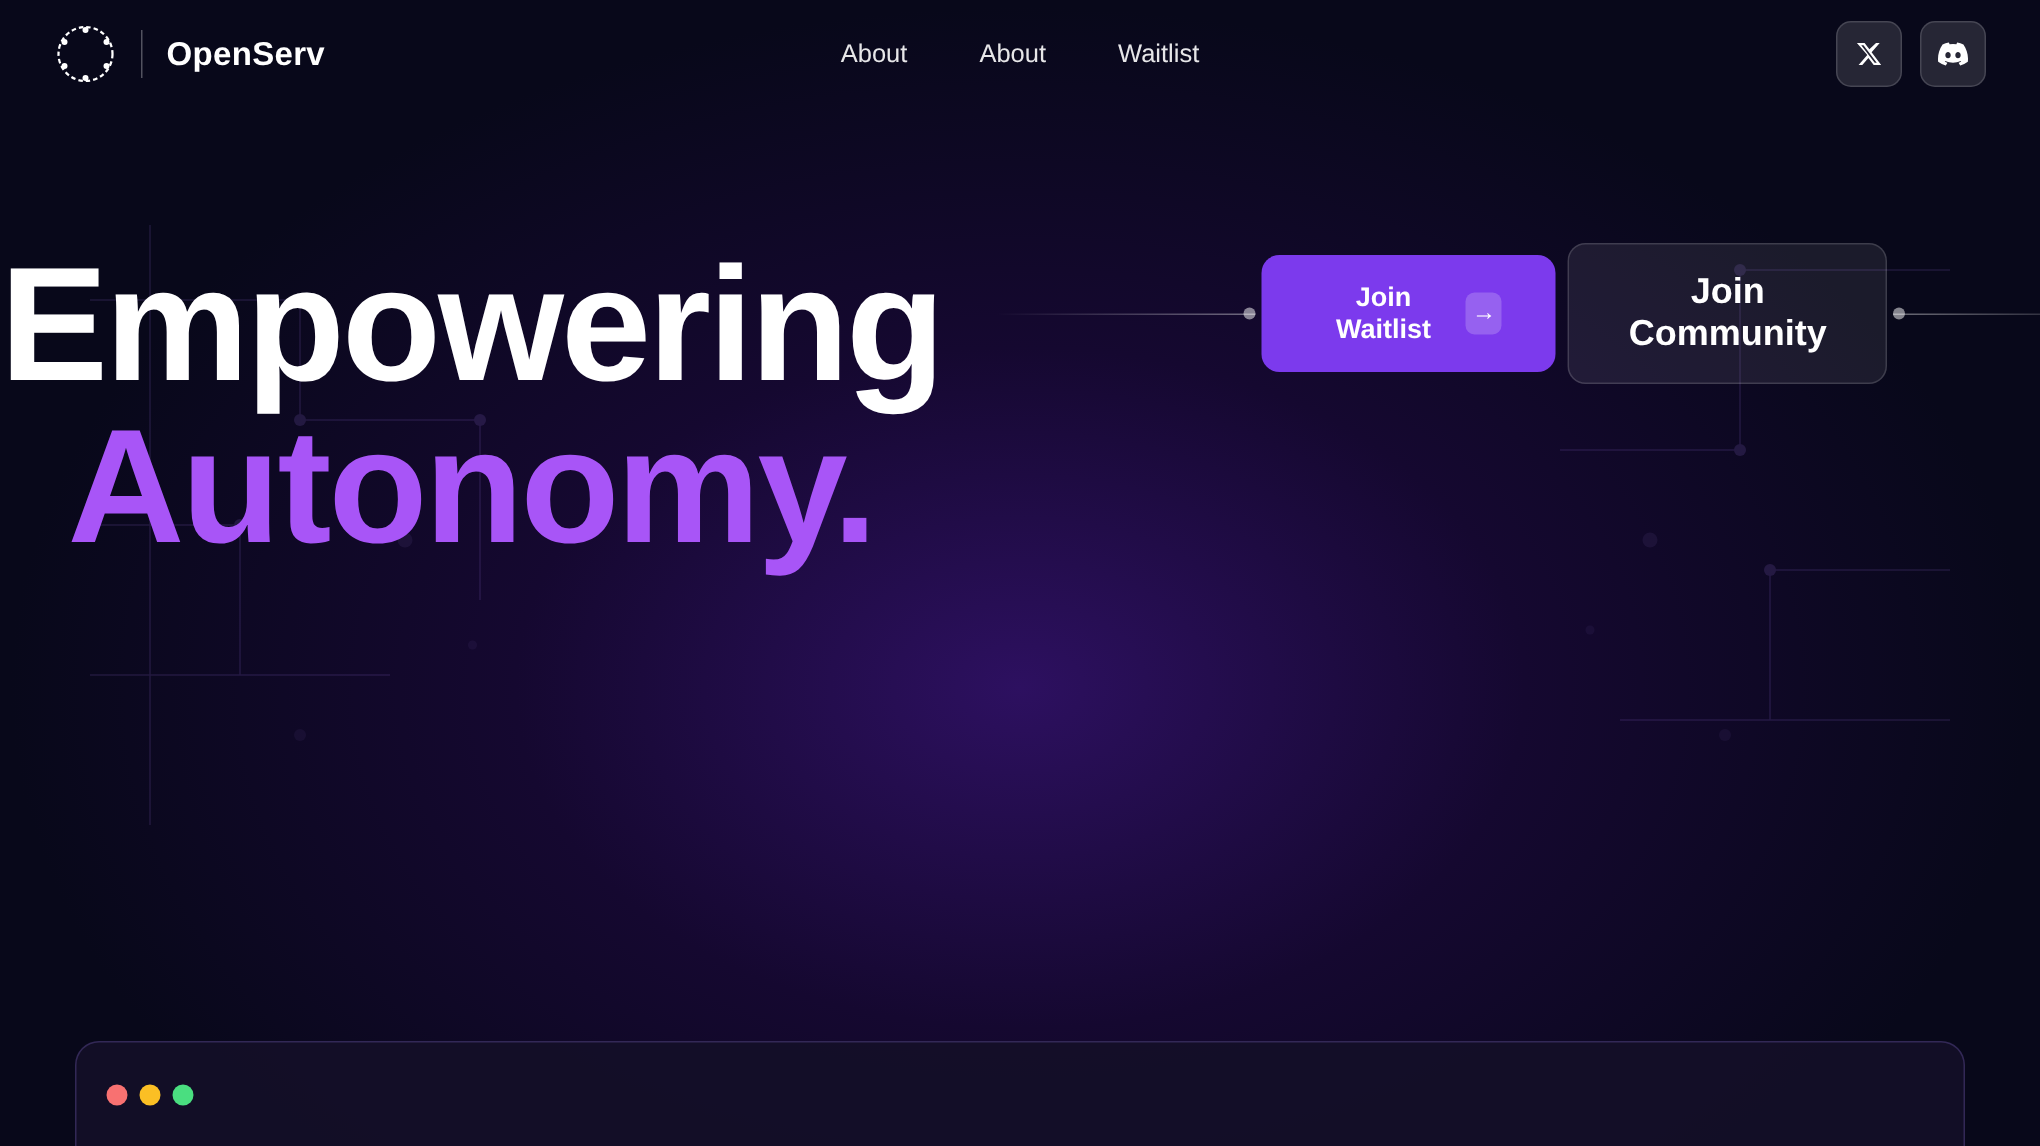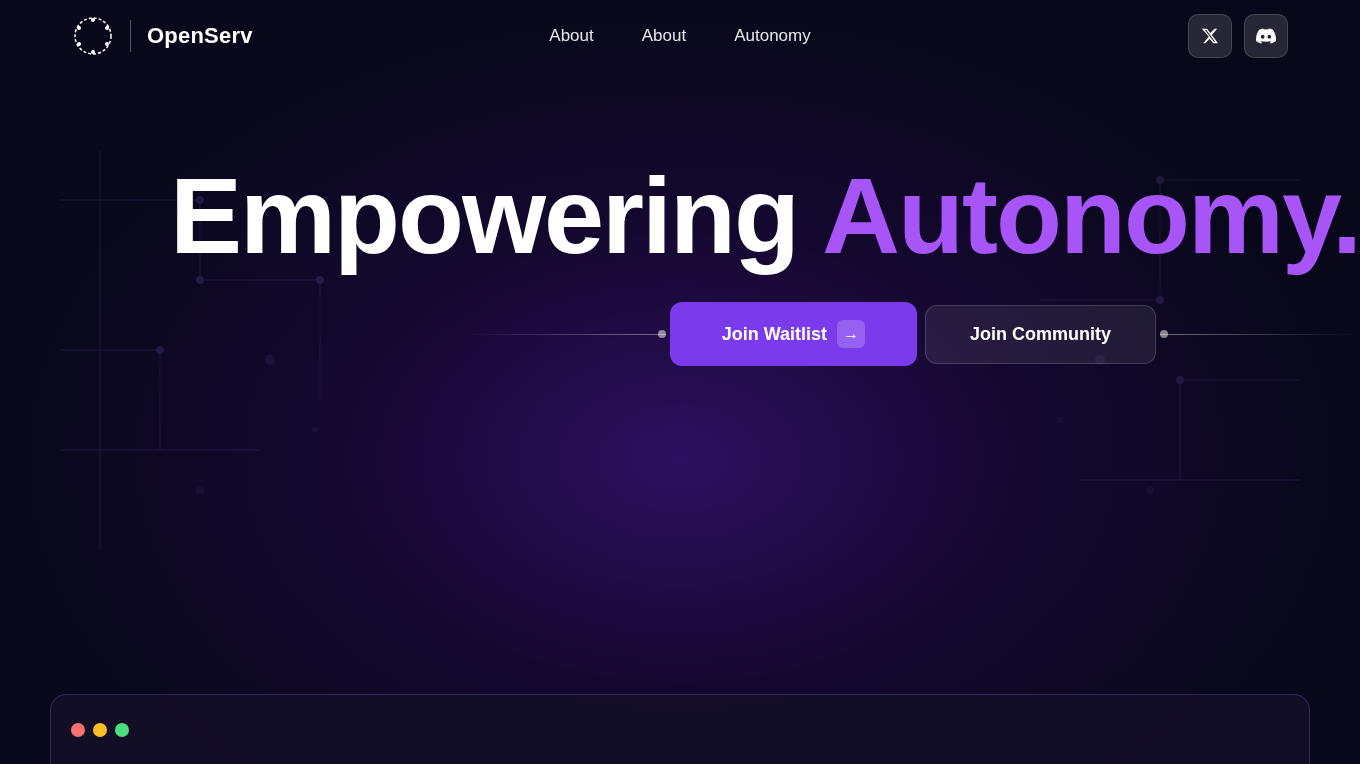--- a/index.html
+++ b/index.html
@@ -34,21 +34,21 @@
       overflow: hidden;
     }
 
     
     nav {
       position: relative;
       z-index: 10;
       display: flex;
       align-items: center;
       justify-content: space-between;
-      padding: 0 72px;
+      padding: 0 36px;
       height: 72px;
     }
 
     .nav-left {
       display: flex;
       align-items: center;
       gap: 16px;
     }
 
     .logo-icon {
@@ -103,24 +103,24 @@
       cursor: pointer;
       color: #fff;
       font-size: 18px;
     }
 
     
     .hero {
       position: relative;
       z-index: 5;
       display: flex;
-      flex-direction: column;
-      align-items: flex-end;
+      align-items: flex-start;
       text-align: center;
       padding-top: 90px;
+      gap: 36px;
     }
 
     .hero-title {
       font-size: 108px;
       font-weight: 800;
       line-height: 1.0;
       letter-spacing: -2px;
       margin-bottom: 32px;
     }
 
@@ -183,21 +183,21 @@
       width: 8px;
       height: 8px;
       border-radius: 50%;
       background: rgba(255,255,255,0.5);
     }
 
     .btn-waitlist {
       display: flex;
       align-items: center;
       gap: 10px;
-      padding: 18px 52px;
+      padding: 18px 36px;
       background: #7c3aed;
       border: none;
       border-radius: 12px;
       color: #fff;
       font-size: 18px;
       font-weight: 600;
       cursor: pointer;
       margin: 0 4px;
     }
 
@@ -209,26 +209,26 @@
       display: flex;
       align-items: center;
       justify-content: center;
       font-size: 16px;
     }
 
     .btn-community {
       display: flex;
       align-items: center;
       gap: 10px;
-      padding: 18px 44px;
+      padding: 18px 24px;
       background: rgba(255,255,255,0.08);
       border: 1px solid rgba(255,255,255,0.15);
       border-radius: 12px;
       color: #fff;
-      font-size: 18px;
+      font-size: 24px;
       font-weight: 600;
       cursor: pointer;
       margin: 0 4px;
     }
 
     
     .bottom-card {
       position: absolute;
       bottom: 0;
       left: 50%;
@@ -308,21 +308,21 @@
       <circle cx="7" cy="29" r="2" fill="white"></circle>
       <circle cx="7" cy="13" r="2" fill="white"></circle>
     </svg>
     <div class="nav-divider"></div>
     <span class="nav-brand">OpenServ</span>
   </div>
 
   <div class="nav-links">
     <a class="nav-link">About</a>
     <a class="nav-link">About</a>
-    <a class="nav-link">Autonomy</a>
+    <a class="nav-link">Waitlist</a>
   </div>
 
   <div class="nav-right">
     <div class="social-btn">
       <svg width="18" height="18" viewBox="0 0 24 24" fill="white">
         <path d="M18.244 2.25h3.308l-7.227 8.26 8.502 11.24H16.17l-4.714-6.231-5.401 6.231H2.744l7.737-8.843L1.254 2.25H8.08l4.253 5.622L18.244 2.25zm-1.161 17.52h1.833L7.084 4.126H5.117L17.083 19.77z"></path>
       </svg>
     </div>
     <div class="social-btn">
       <svg width="20" height="20" viewBox="0 0 24 24" fill="white">

